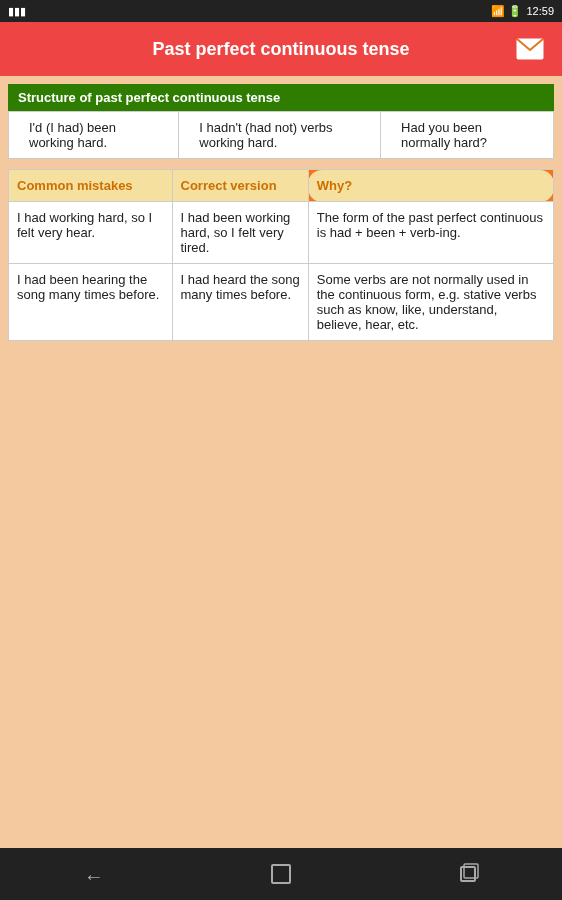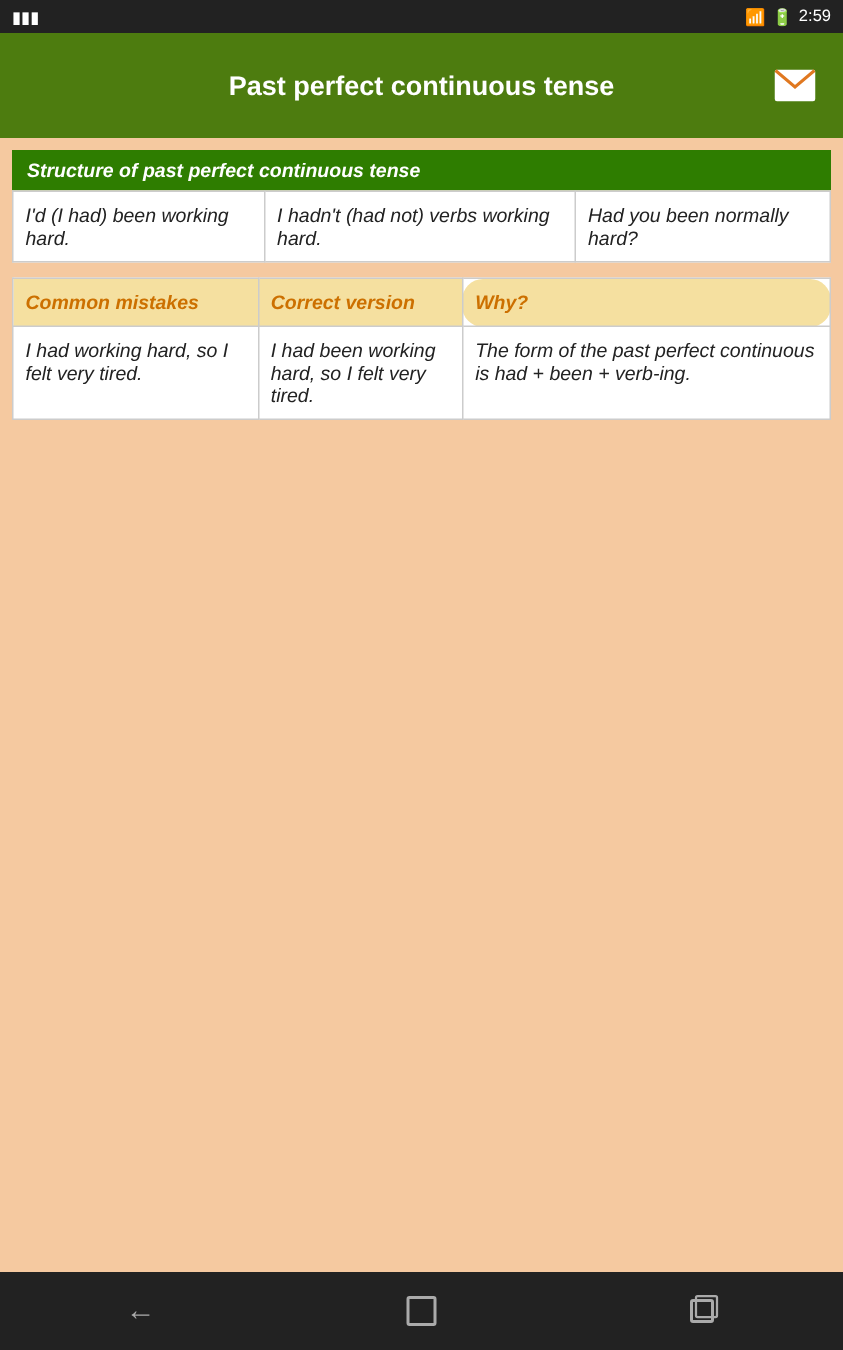--- a/index.html
+++ b/index.html
@@ -24,22 +24,22 @@
       justify-content: space-between;
       padding: 0 8px;
       font-size: 11px;
       flex-shrink: 0;
     }
     .status-bar-left { display: flex; gap: 3px; align-items: center; }
     .status-bar-right { display: flex; gap: 4px; align-items: center; }
 
     
     .header {
-      background: #4d7c0f;
-      height: 70px;
+      background: #ef4444;
+      height: 54px;
       display: flex;
       align-items: center;
       justify-content: space-between;
       padding: 0 14px;
       flex-shrink: 0;
     }
     .header-title {
       color: #fff;
       font-size: 18px;
       font-weight: bold;
@@ -52,21 +52,20 @@
       display: flex;
       align-items: center;
       justify-content: center;
     }
 
     
     .content {
       flex: 1;
       overflow-y: auto;
       padding: 8px;
-      font-style: italic;
     }
 
     
     .section-header {
       background: #2e7d00;
       color: #fff;
       font-size: 13px;
       font-weight: bold;
       padding: 6px 10px;
       margin-bottom: 0;
@@ -74,31 +73,31 @@
 
     
     .structure-table {
       width: 100%;
       border-collapse: collapse;
       margin-bottom: 10px;
       background: #fff;
     }
     .structure-table td {
       border: 1px solid #ccc;
-      padding: 8px 8px;
+      padding: 8px 20px;
       vertical-align: top;
       font-size: 13px;
       color: #222;
     }
 
     
     .mistakes-table {
       width: 100%;
       border-collapse: collapse;
-      background: #ffffff;
+      background: #f97316;
     }
     .mistakes-table th {
       background: #f5e0a0;
       color: #cc7000;
       font-weight: bold;
       font-size: 13px;
       padding: 8px 8px;
       border: 1px solid #ccc;
       text-align: left;
       vertical-align: top;
@@ -140,21 +139,21 @@
 </head>
 <body>
 
 <div class="status-bar">
   <div class="status-bar-left">
     <span>▮▮▮</span>
   </div>
   <div class="status-bar-right">
     <span>📶</span>
     <span>🔋</span>
-    <span>2:59</span>
+    <span>12:59</span>
   </div>
 </div>
 
 <div class="header">
   <div style="width:36px;"></div>
   <div class="header-title">Past perfect continuous tense</div>
   <div class="header-icon">
     <svg class="envelope-svg" viewBox="0 0 28 22" fill="none" xmlns="http://www.w3.org/2000/svg">
       <rect x="1" y="1" width="26" height="20" rx="1" fill="white" stroke="white" stroke-width="1"></rect>
       <polyline points="1,1 14,12 27,1" fill="none" stroke="#e07820" stroke-width="2"></polyline>
@@ -178,23 +177,28 @@
   <table class="mistakes-table">
     <thead>
       <tr>
         <th class="col-common">Common mistakes</th>
         <th class="col-correct">Correct version</th>
         <th class="col-why">Why?</th>
       </tr>
     </thead>
     <tbody id="mistakes-tbody">
     <tr>
-          <td>I had working hard, so I felt very tired.</td>
+          <td>I had working hard, so I felt very hear.</td>
           <td>I had been working hard, so I felt very tired.</td>
           <td>The form of the past perfect continuous is had + been + verb-ing.</td>
+        </tr>
+        <tr>
+          <td>I had been hearing the song many times before.</td>
+          <td>I had heard the song many times before.</td>
+          <td>Some verbs are not normally used in the continuous form, e.g. stative verbs such as know, like, understand, believe, hear, etc.</td>
         </tr>
       </tbody>
   </table>
 
 </div>
 
 <div class="bottom-nav">
   <div class="nav-btn">←</div>
   <div class="nav-btn">
     <svg width="24" height="24" viewBox="0 0 24 24">

